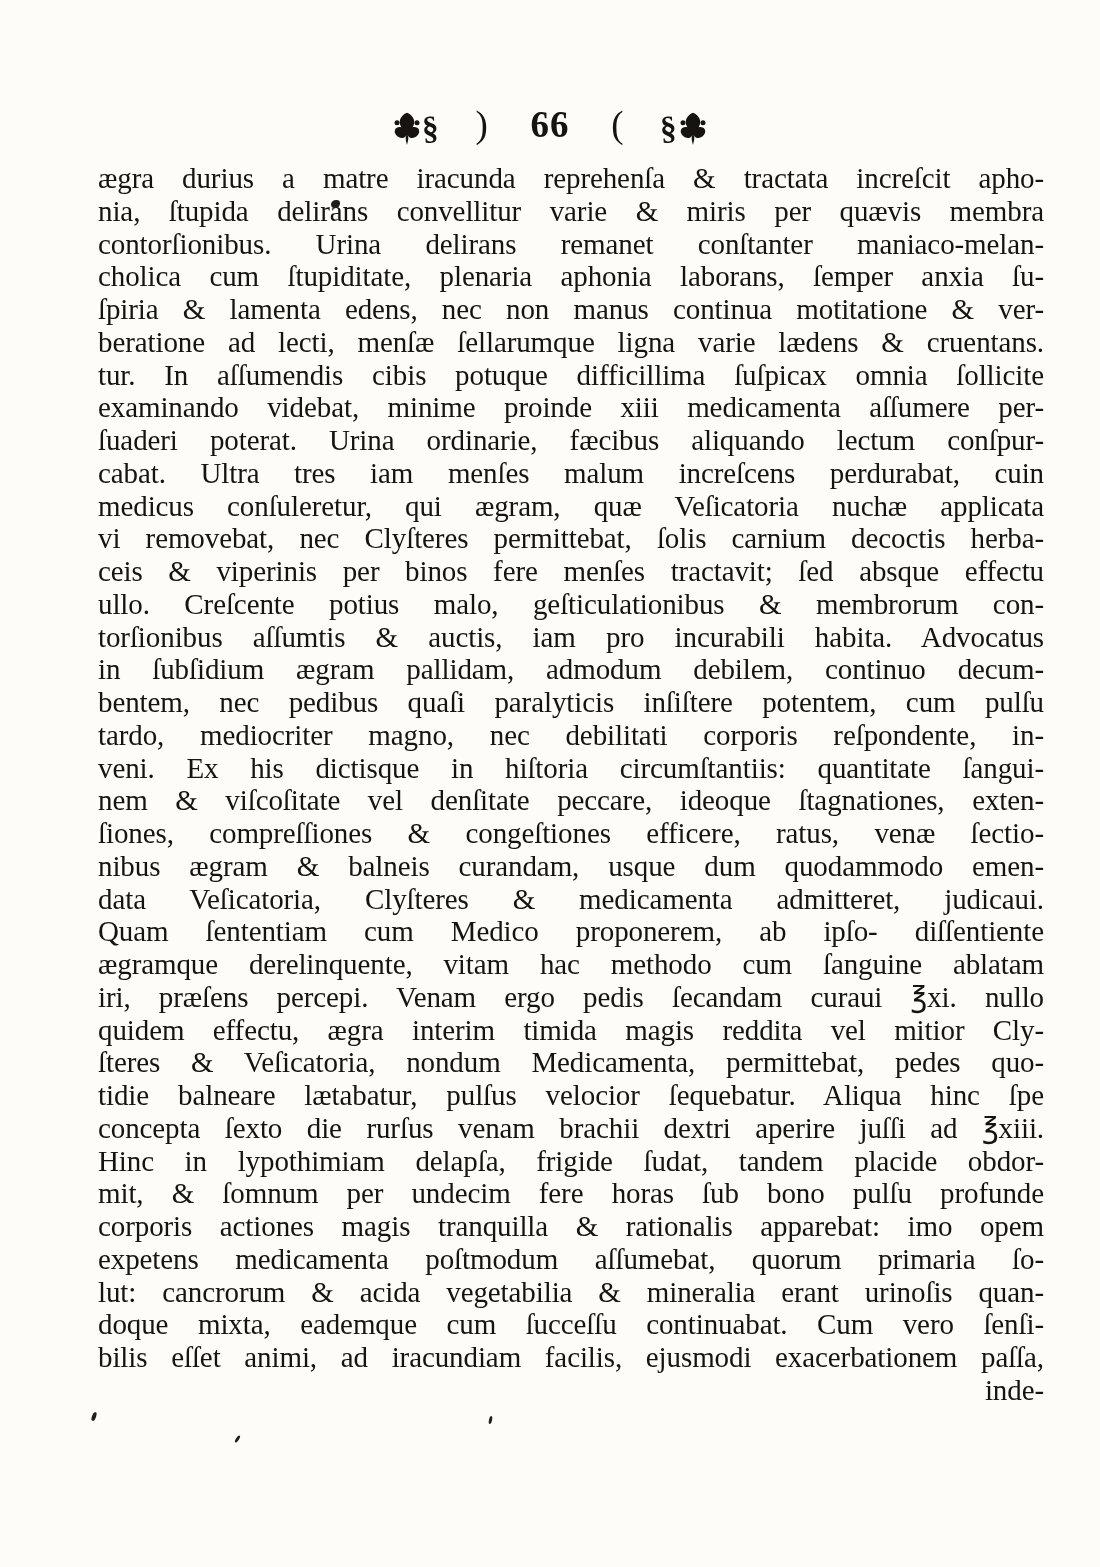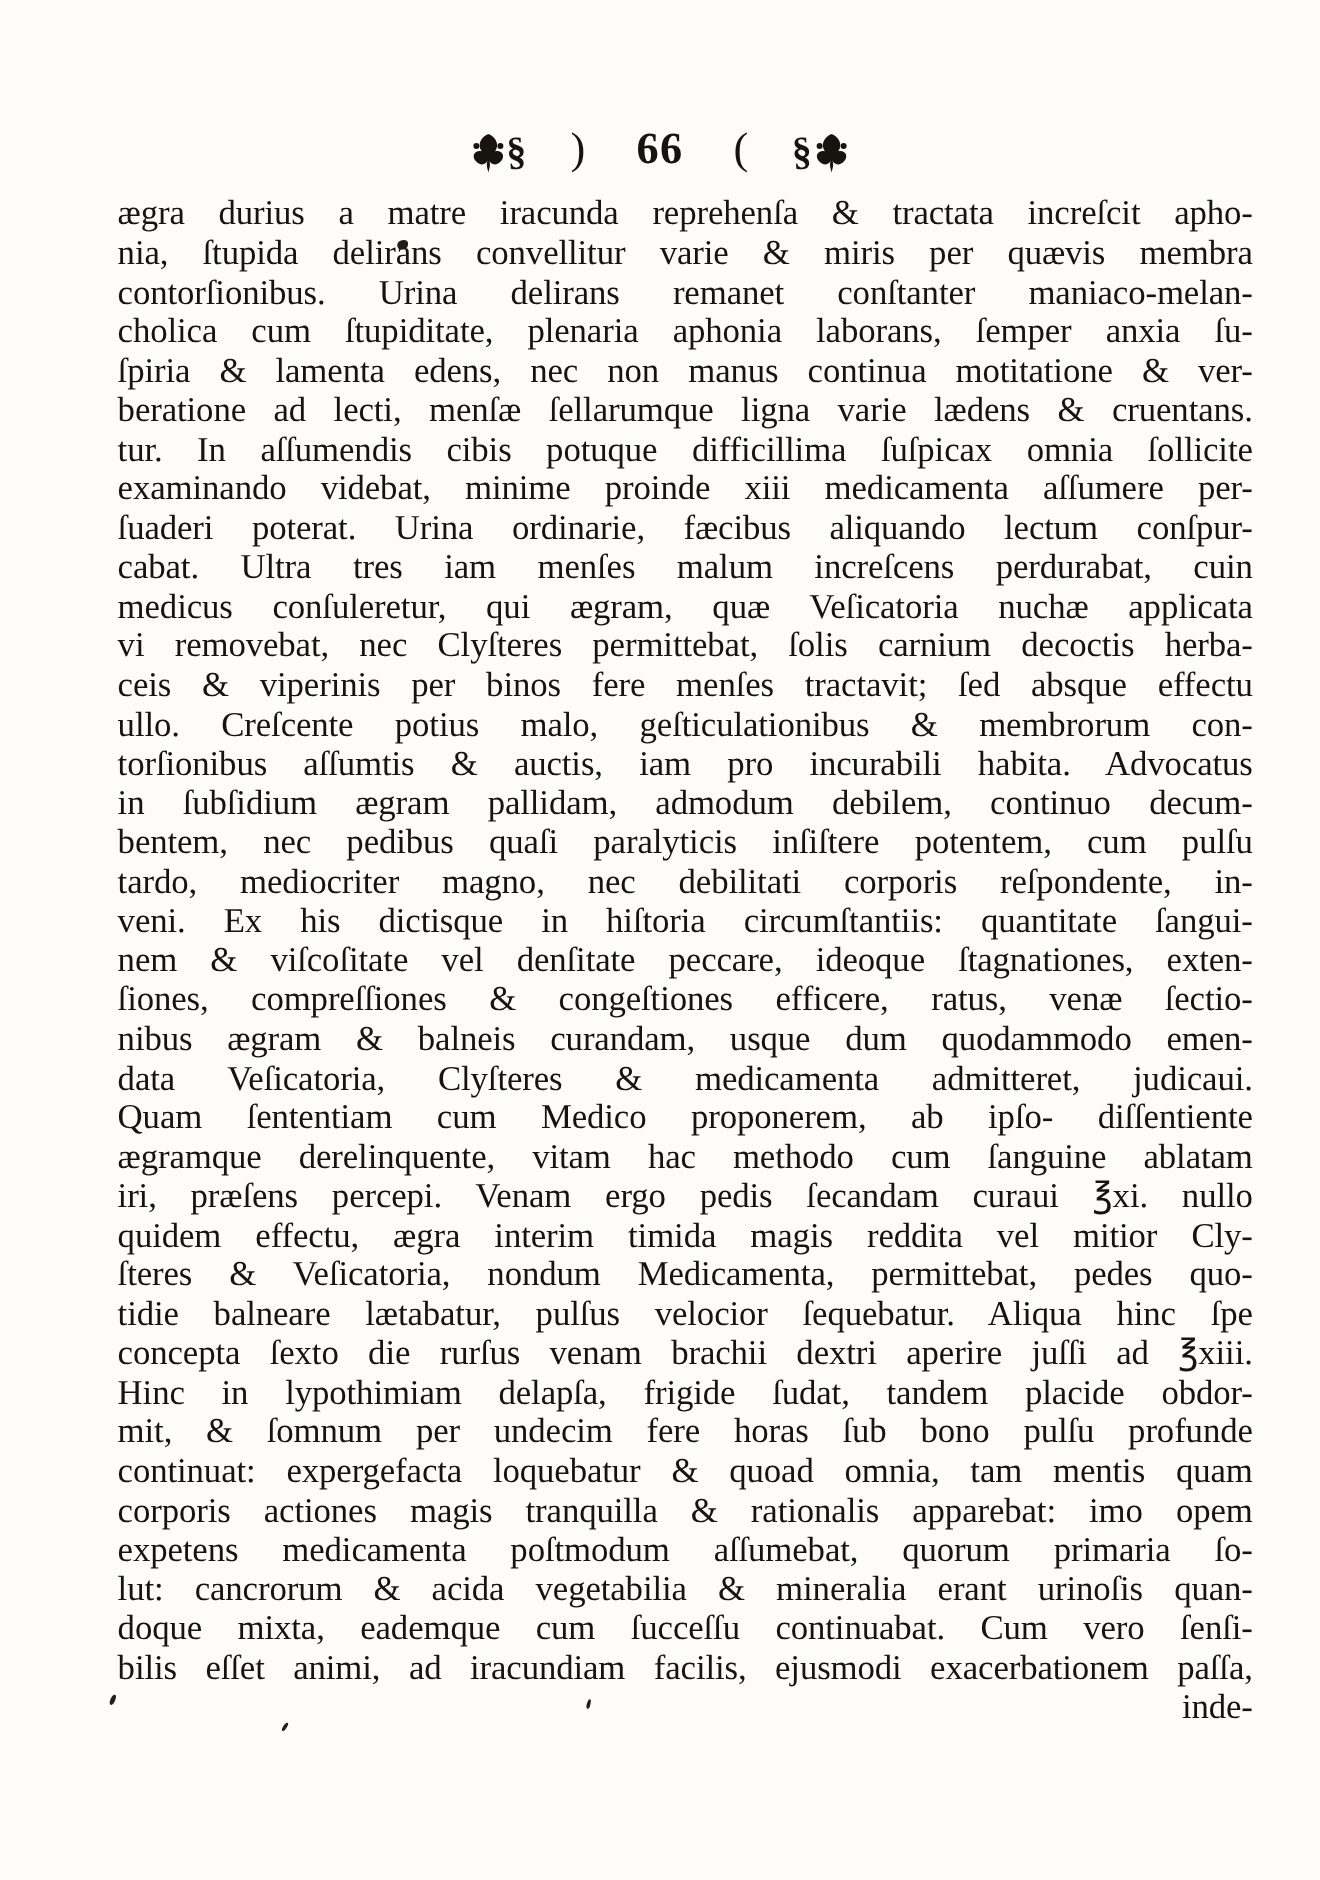--- a/index.html
+++ b/index.html
@@ -144,21 +144,20 @@
       <div class="line">data Veſicatoria, Clyſteres &amp; medicamenta admitteret, judicaui.</div>
       <div class="line">Quam ſententiam cum Medico proponerem, ab ipſo- diſſentiente</div>
       <div class="line">ægramque derelinquente, vitam hac methodo cum ſanguine ablatam</div>
       <div class="line">iri, præſens percepi. Venam ergo pedis ſecandam curaui ℥xi. nullo</div>
       <div class="line">quidem effectu, ægra interim timida magis reddita vel mitior Cly-</div>
       <div class="line">ſteres &amp; Veſicatoria, nondum Medicamenta, permittebat, pedes quo-</div>
       <div class="line">tidie balneare lætabatur, pulſus velocior ſequebatur. Aliqua hinc ſpe</div>
       <div class="line">concepta ſexto die rurſus venam brachii dextri aperire juſſi ad ℥xiii.</div>
       <div class="line">Hinc in lypothimiam delapſa, frigide ſudat, tandem placide obdor-</div>
       <div class="line">mit, &amp; ſomnum per undecim fere horas ſub bono pulſu profunde</div>
-      <div class="line">continuat: expergefacta loquebatur &amp; quoad omnia, tam mentis quam</div>
       <div class="line">corporis actiones magis tranquilla &amp; rationalis apparebat: imo opem</div>
       <div class="line">expetens medicamenta poſtmodum aſſumebat, quorum primaria ſo-</div>
       <div class="line">lut: cancrorum &amp; acida vegetabilia &amp; mineralia erant urinoſis quan-</div>
       <div class="line">doque mixta, eademque cum ſucceſſu continuabat. Cum vero ſenſi-</div>
       <div class="line">bilis eſſet animi, ad iracundiam facilis, ejusmodi exacerbationem paſſa,</div>
       <div class="catchword-row">inde-</div>
     </div>
 
   <div class="speck s1"></div>
   <div class="speck s2"></div>

